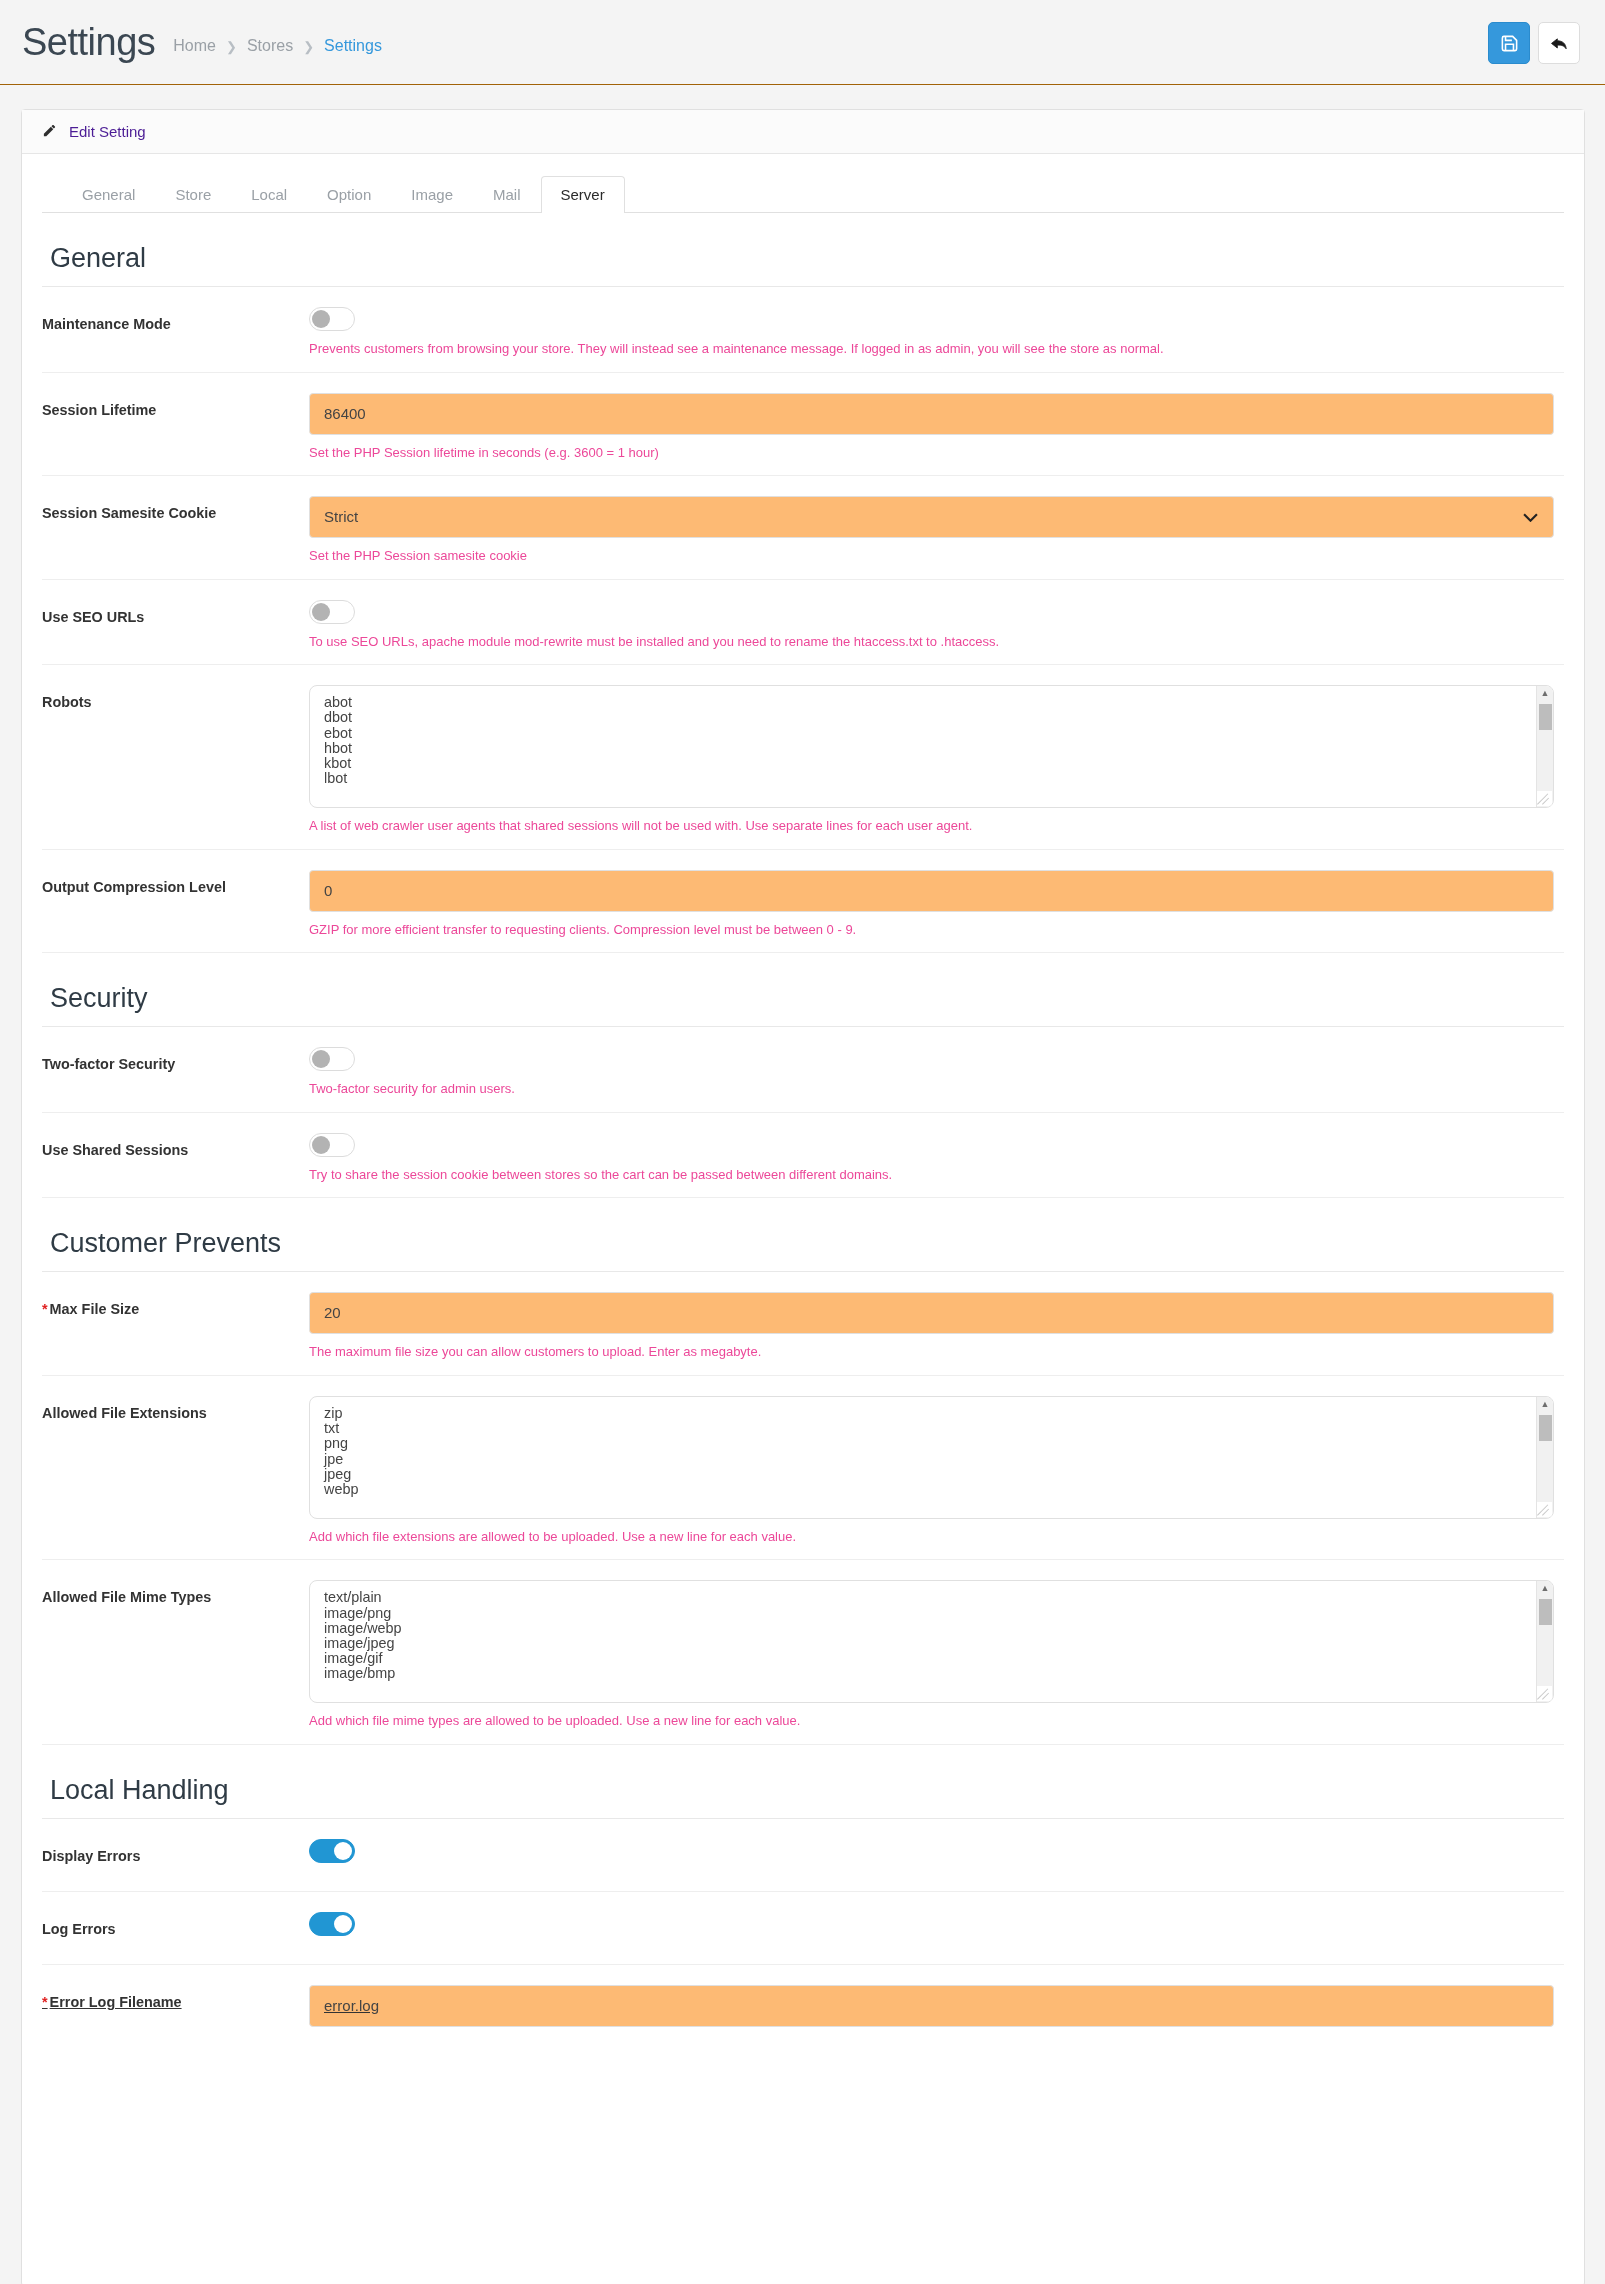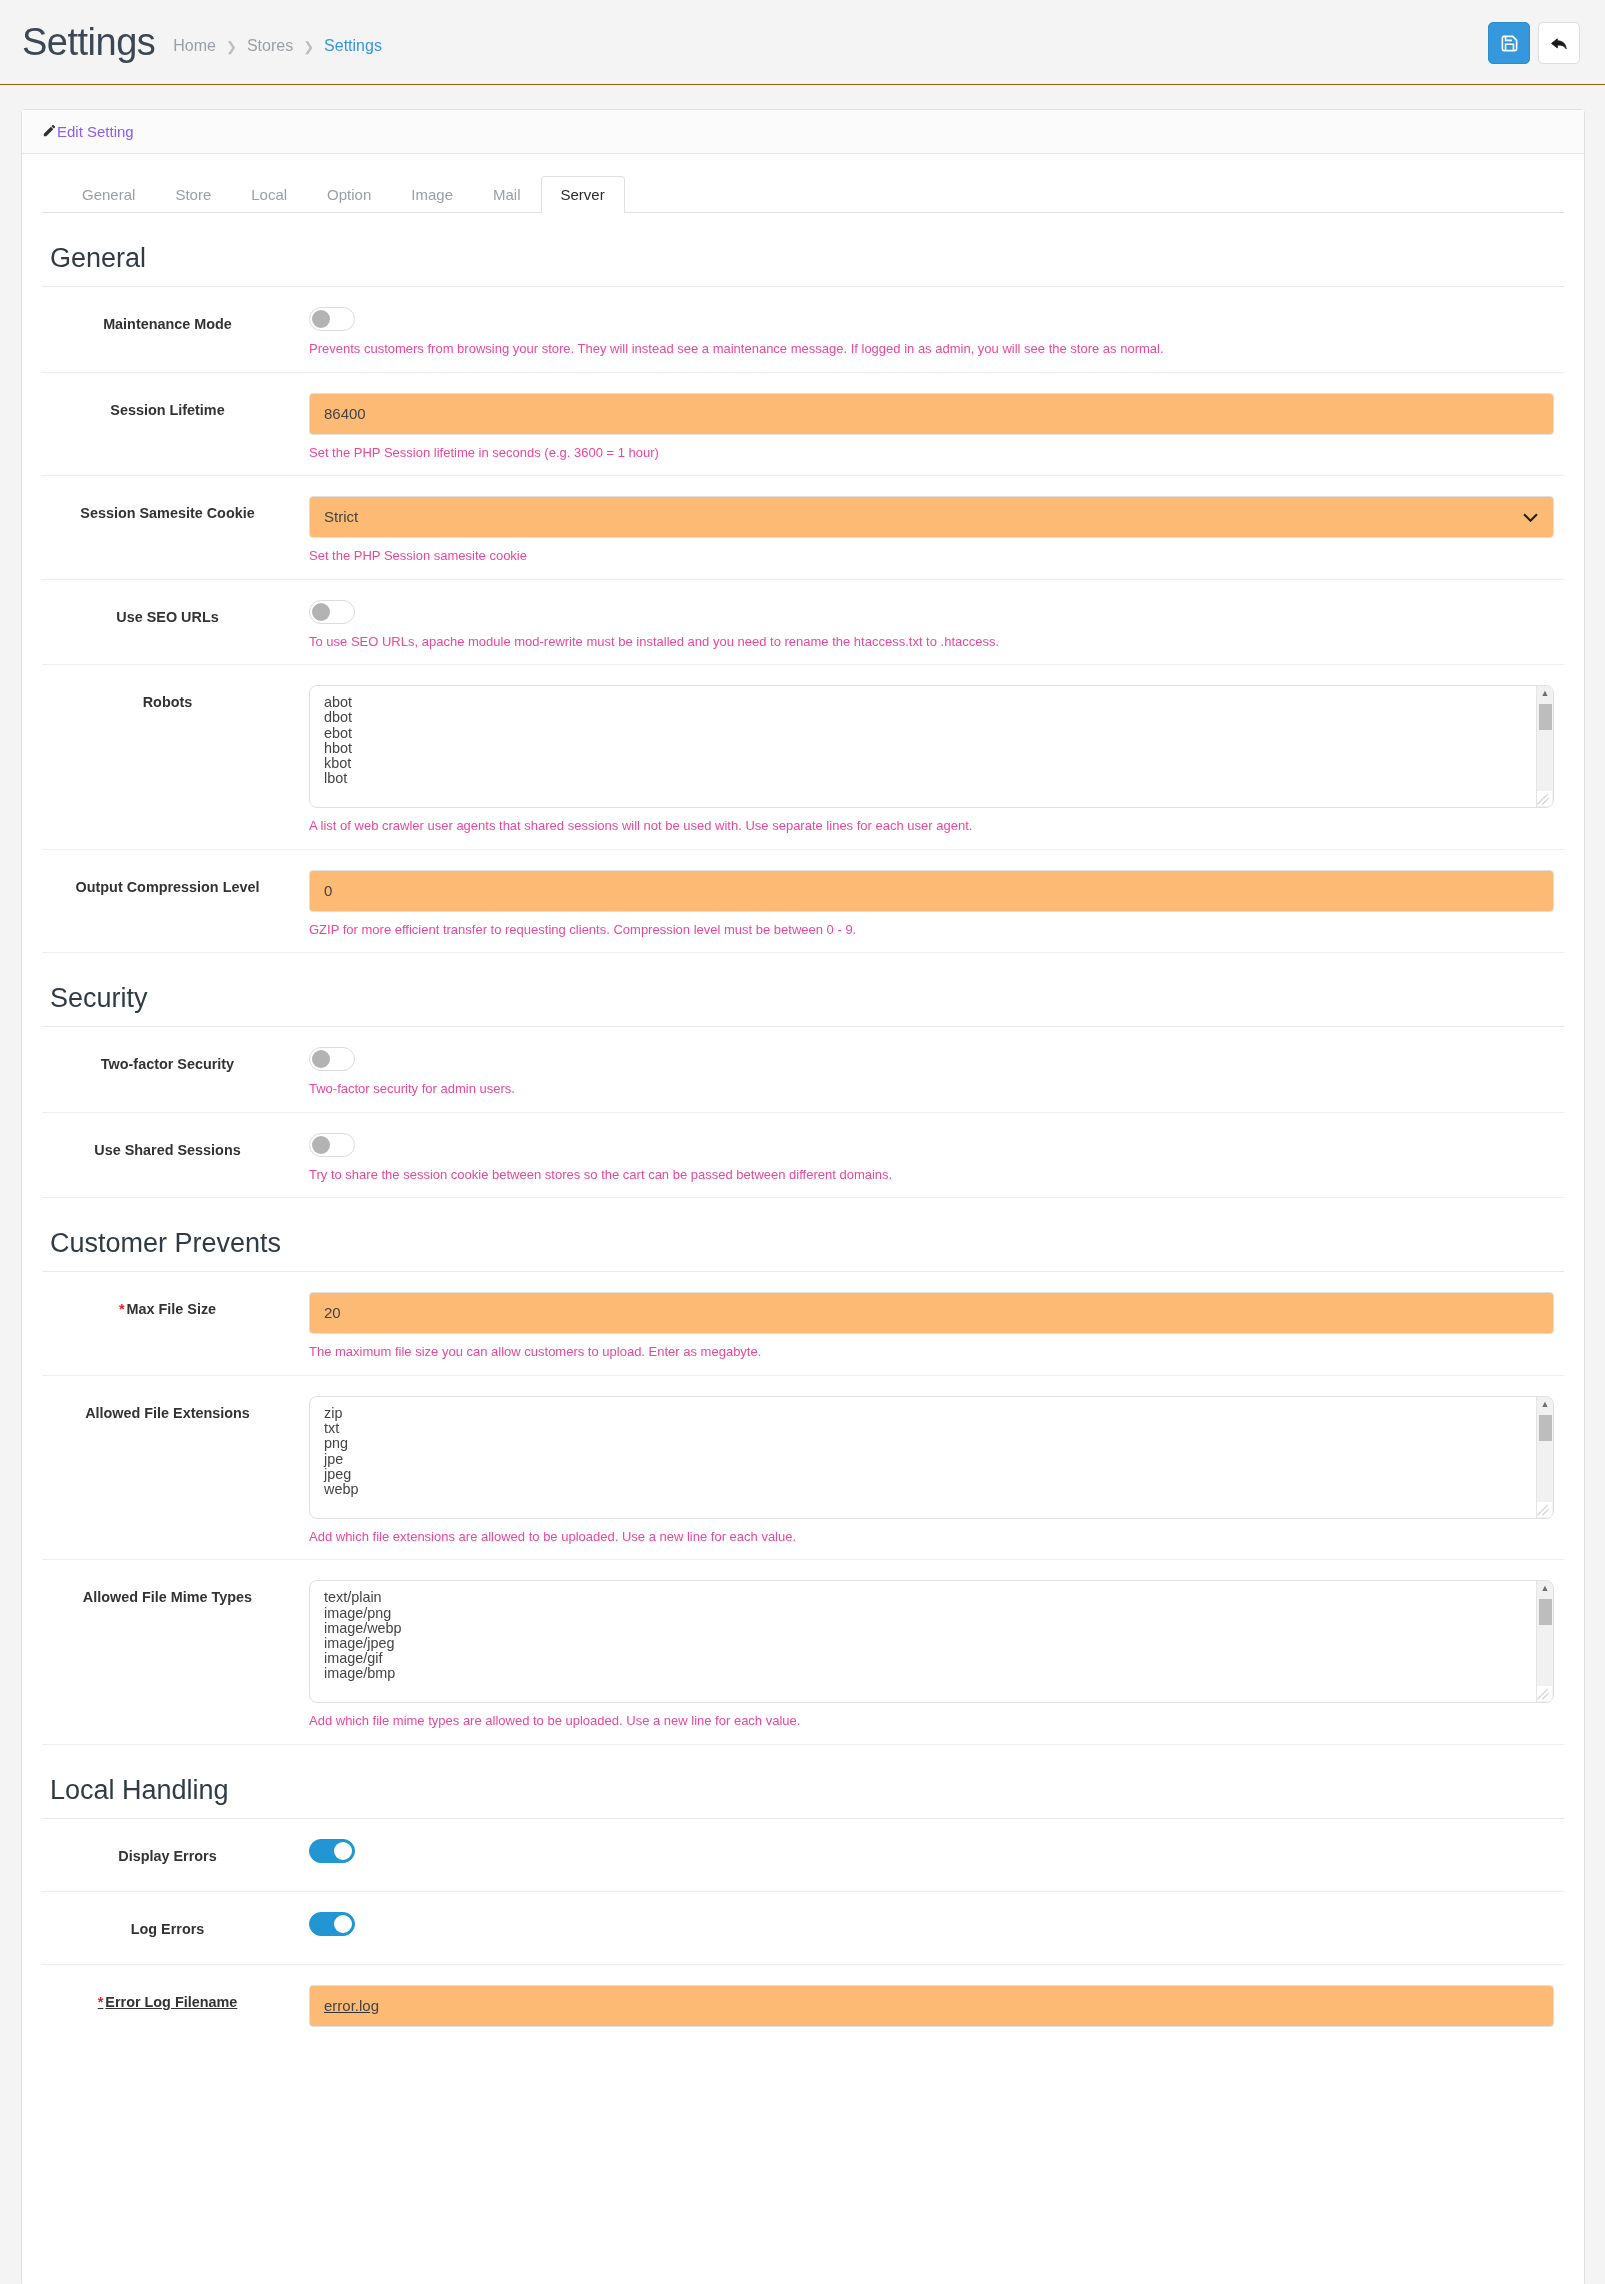--- a/index.html
+++ b/index.html
@@ -41,24 +41,24 @@
   
   .card {
     margin: 24px 21px 0 21px;
     background: #fff;
     border: 1px solid #e0e0e0;
     border-radius: 4px;
     min-height: 2178px;
   }
   .card-head {
     height: 44px; padding: 0 20px;
-    display: flex; align-items: center; 
+    display: flex; align-items: center; gap: 12px;
     background: #fbfbfb;
     border-bottom: 1px solid #e6e6e6;
-    font-size: 15px; color: #8b5cf6;
+    font-size: 15px; color: #4c1d95;
   }
   .card-head .pencil { font-size: 14px; }
 
   
   .tabs {
     display: flex; align-items: flex-end;
     padding: 22px 20px 0 20px;
     border-bottom: 1px solid #e0e0e0;
     margin: 0 20px 0 20px;
   }
@@ -89,21 +89,21 @@
 
   .frow {
     display: flex;
     padding: 20px 0 0 0;
     border-bottom: 1px solid #eeeeee;
     min-height: 73px;
   }
   .frow.last { border-bottom: none; text-decoration: underline; }
   .flabel {
     width: 267px; flex: 0 0 267px;
-    text-align: center; padding: 8px 16px 0 0;
+    text-align: left; padding: 8px 16px 0 0;
     font-size: 14.4px; font-weight: bold; color: #333;
     line-height: 1.3;
   }
   .req { color: #e02222; margin-right: 2px; }
   .fctl { flex: 1 1 auto; padding-right: 10px; padding-bottom: 14px; }
 
   .help {
     font-size: 13px; color: #ec4899;
     margin-top: 9px; line-height: 1.35;
   }

